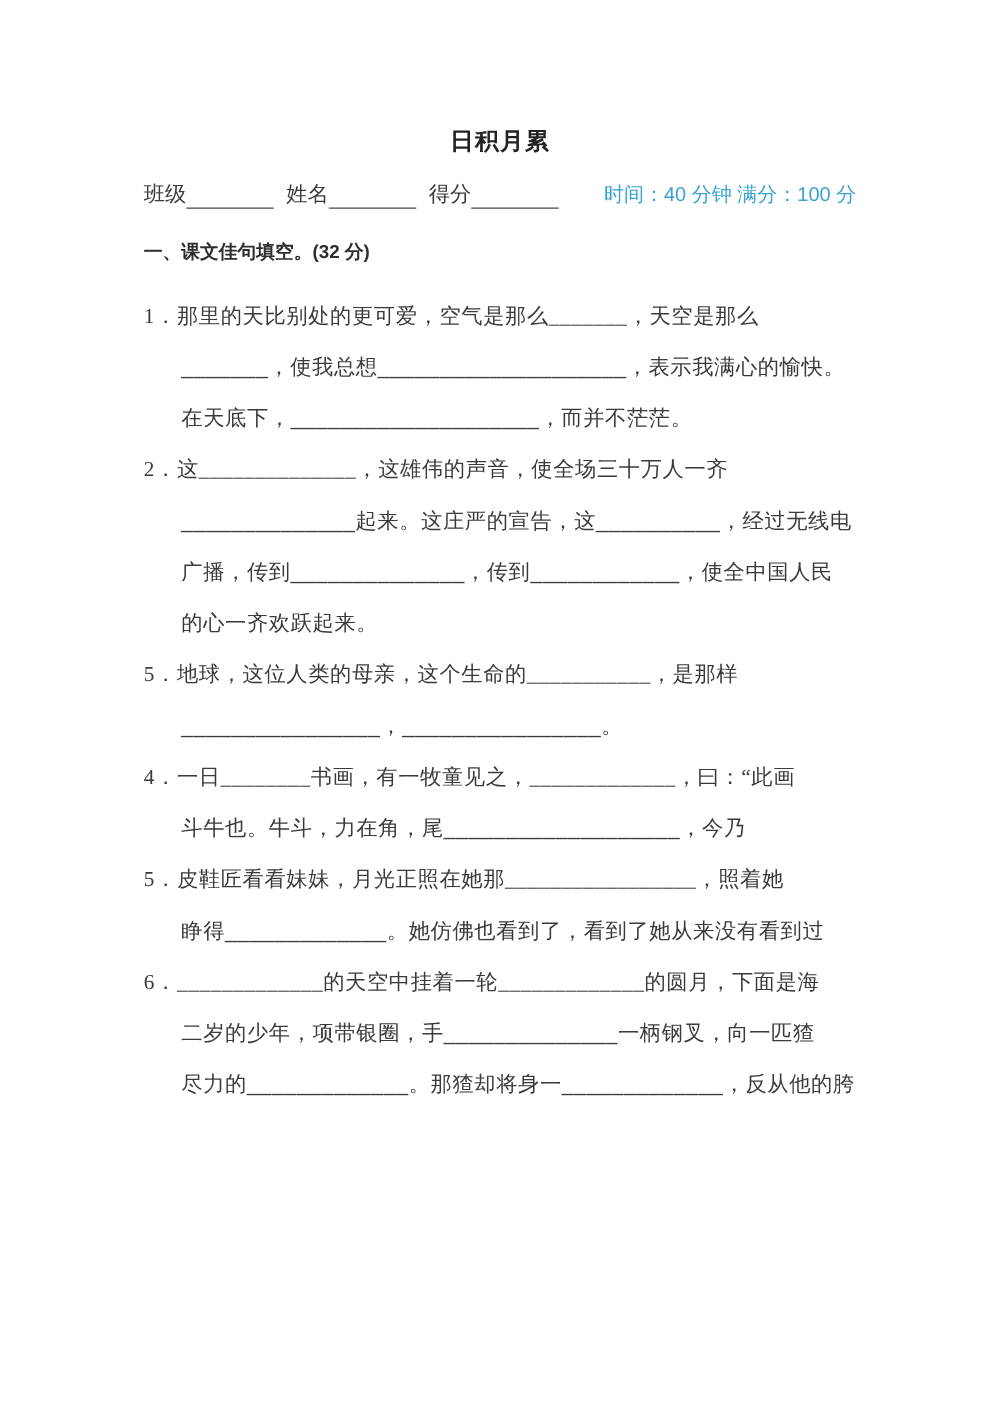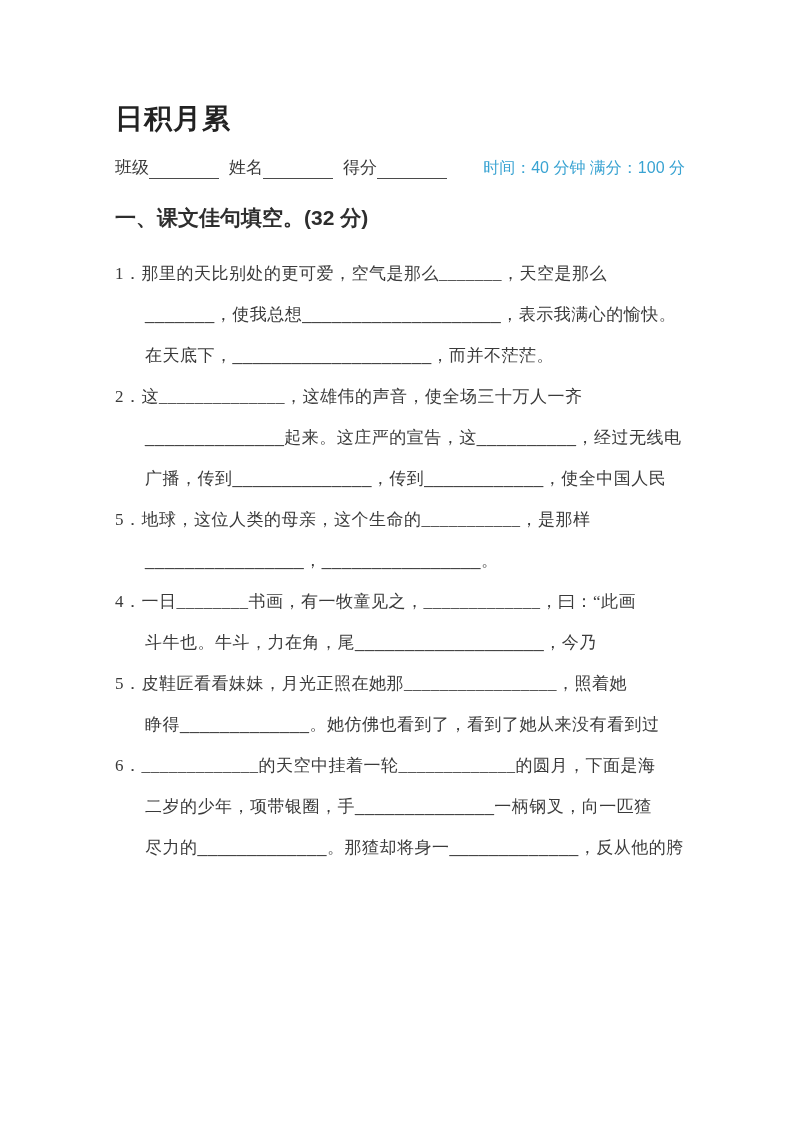--- a/index.html
+++ b/index.html
@@ -8,22 +8,22 @@
     width:793px;height:1122px;
     background:#ffffff;
     box-sizing:border-box;
     padding:100px 108px 0 115px;
     font-family:"Liberation Sans","DejaVu Sans",sans-serif;
     color:#3a3a3a;
     overflow:hidden;
   }
   .title{
     margin:0 0 18px 0;
-    text-align:left;
-    font-size:28px;
+    text-align:center;
+    font-size:19px;
     font-weight:bold;
     color:#222222;
     letter-spacing:1px;
   }
   .header-row{
     display:flex;
     align-items:flex-end;
     font-size:17px;
     margin-bottom:25px;
     white-space:nowrap;
@@ -33,21 +33,21 @@
     display:inline-block;
     width:70px;height:1.1em;
     border-bottom:1.5px solid #4a4a4a;
   }
   .info{
     margin-left:auto;
     font-size:16px;
   }
   .section-heading{
     margin:0 0 21px 0;
-    font-size:21px;
+    font-size:15px;
     font-weight:bold;
     color:#2e2e2e;
   }
   .questions{margin:0;padding:0;list-style:none;}
   .q-line{
     font-size:17px;
     line-height:41px;
     padding-left:30px;
     white-space:nowrap;
     letter-spacing:0.5px;
@@ -82,20 +82,21 @@
 
   <h2 class="section-heading">一、课文佳句填空。(32 分)</h2>
 
   <div class="questions" id="questions">
       <div class="q-line first">1．那里的天比别处的更可爱，空气是那么_______，天空是那么</div>
       <div class="q-line">_______，使我总想____________________，表示我满心的愉快。</div>
       <div class="q-line">在天底下，____________________，而并不茫茫。</div>
       <div class="q-line first">2．这______________，这雄伟的声音，使全场三十万人一齐</div>
       <div class="q-line">______________起来。这庄严的宣告，这__________，经过无线电</div>
       <div class="q-line">广播，传到______________，传到____________，使全中国人民</div>
+      <div class="q-line">的心一齐欢跃起来。</div>
       <div class="q-line first">5．地球，这位人类的母亲，这个生命的___________，是那样</div>
       <div class="q-line">________________，________________。</div>
       <div class="q-line first">4．一日________书画，有一牧童见之，_____________，曰：“此画</div>
       <div class="q-line">斗牛也。牛斗，力在角，尾___________________，今乃</div>
       <div class="q-line first">5．皮鞋匠看看妹妹，月光正照在她那_________________，照着她</div>
       <div class="q-line">睁得_____________。她仿佛也看到了，看到了她从来没有看到过</div>
       <div class="q-line first">6．_____________的天空中挂着一轮_____________的圆月，下面是海</div>
       <div class="q-line">二岁的少年，项带银圈，手______________一柄钢叉，向一匹猹</div>
       <div class="q-line">尽力的_____________。那猹却将身一_____________，反从他的胯</div>
     </div>

